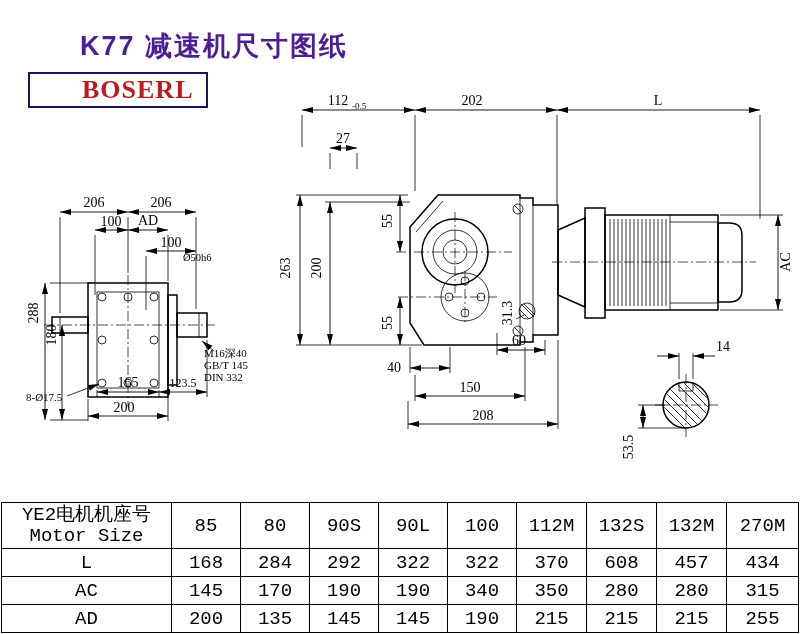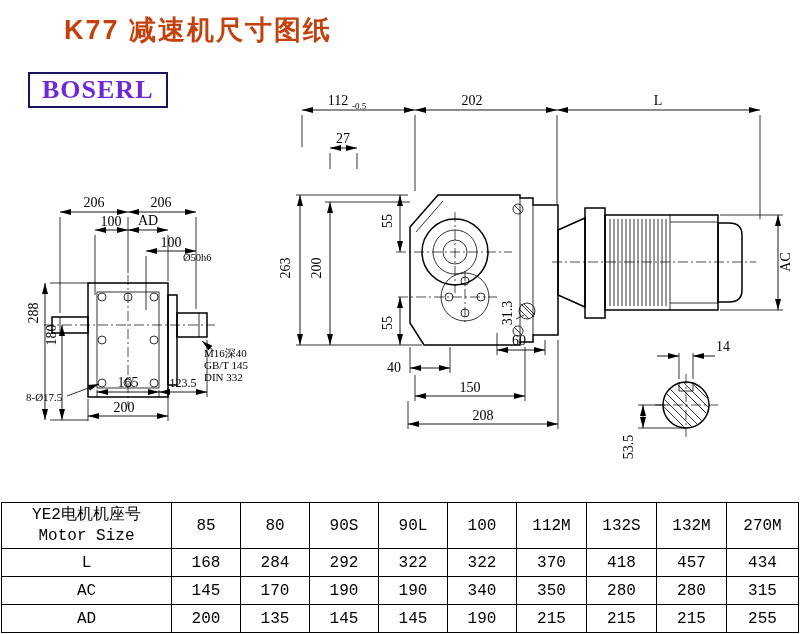--- a/index.html
+++ b/index.html
@@ -1,37 +1,37 @@
 <!DOCTYPE html>
 <html><head>
 <meta charset="utf-8">
 <style>
   html,body{margin:0;padding:0;}
   body{width:800px;height:634px;background:#fff;position:relative;overflow:hidden;
        font-family:"Liberation Sans",sans-serif;color:#000;}
-  .page-title{position:absolute;left:64px;top:12px;margin:0;
-       font:bold 27px "Liberation Sans",sans-serif;letter-spacing:2px;color:#c2410c;}
+  .page-title{position:absolute;left:64px;top:12px;margin:16px;
+       font:bold 27px "Liberation Sans",sans-serif;letter-spacing:2px;color:#4c1d95;}
   .logo-box{position:absolute;left:28px;top:72px;border:2px solid #16165e;
        background:#fff;padding:1px 12px;}
-  .logo-box span{font:bold 26px "Liberation Serif",serif;color:#6d28d9;letter-spacing:1px;}
+  .logo-box span{font:bold 26px "Liberation Serif",serif;color:#b91c1c;letter-spacing:1px;margin-left:40px;}
   svg.drawing{position:absolute;left:0;top:85px;}
   
   .ol{fill:none;stroke:#000;stroke-width:1.5;}
   .tl{fill:none;stroke:#000;stroke-width:0.8;}
   .dim{fill:none;stroke:#000;stroke-width:0.9;}
   .cl{fill:none;stroke:#000;stroke-width:0.7;stroke-dasharray:10 3 2 3;}
   .dt{font-family:"Liberation Serif","DejaVu Serif",serif;font-size:14px;fill:#000;text-anchor:middle;}
   .dts{font-size:11px;}
   .dtm{font-size:12px;}
   .sub{font-size:9px;text-anchor:start;}
   .ta-s{text-anchor:start;}
   
   table.size-table{position:absolute;left:1px;top:502px;width:797px;border-collapse:collapse;
        table-layout:fixed;text-align:center;color:#000;
-       font-family:"Liberation Mono","DejaVu Sans Mono",monospace;font-size:16px;}
+       font-family:"Liberation Mono","DejaVu Sans Mono",monospace;font-size:19px;}
   .size-table th,.size-table td{border:1px solid #000;font-weight:normal;padding:0;}
   .size-table tr.hdr{height:46px;}
   .size-table tr.datarow{height:28px;}
   .hdr-cell div{line-height:21px;}
 </style>
 </head>
 <body>
 
 <h1 class="page-title">K77 减速机尺寸图纸</h1>
 
@@ -308,21 +308,21 @@
     <th>270M</th>
   </tr>
   <tr class="datarow">
     <th>L</th>
     <td>168</td>
     <td>284</td>
     <td>292</td>
     <td>322</td>
     <td>322</td>
     <td>370</td>
-    <td>418</td>
+    <td>608</td>
     <td>457</td>
     <td>434</td>
   </tr>
   <tr class="datarow">
     <th>AC</th>
     <td>145</td>
     <td>170</td>
     <td>190</td>
     <td>190</td>
     <td>340</td>

